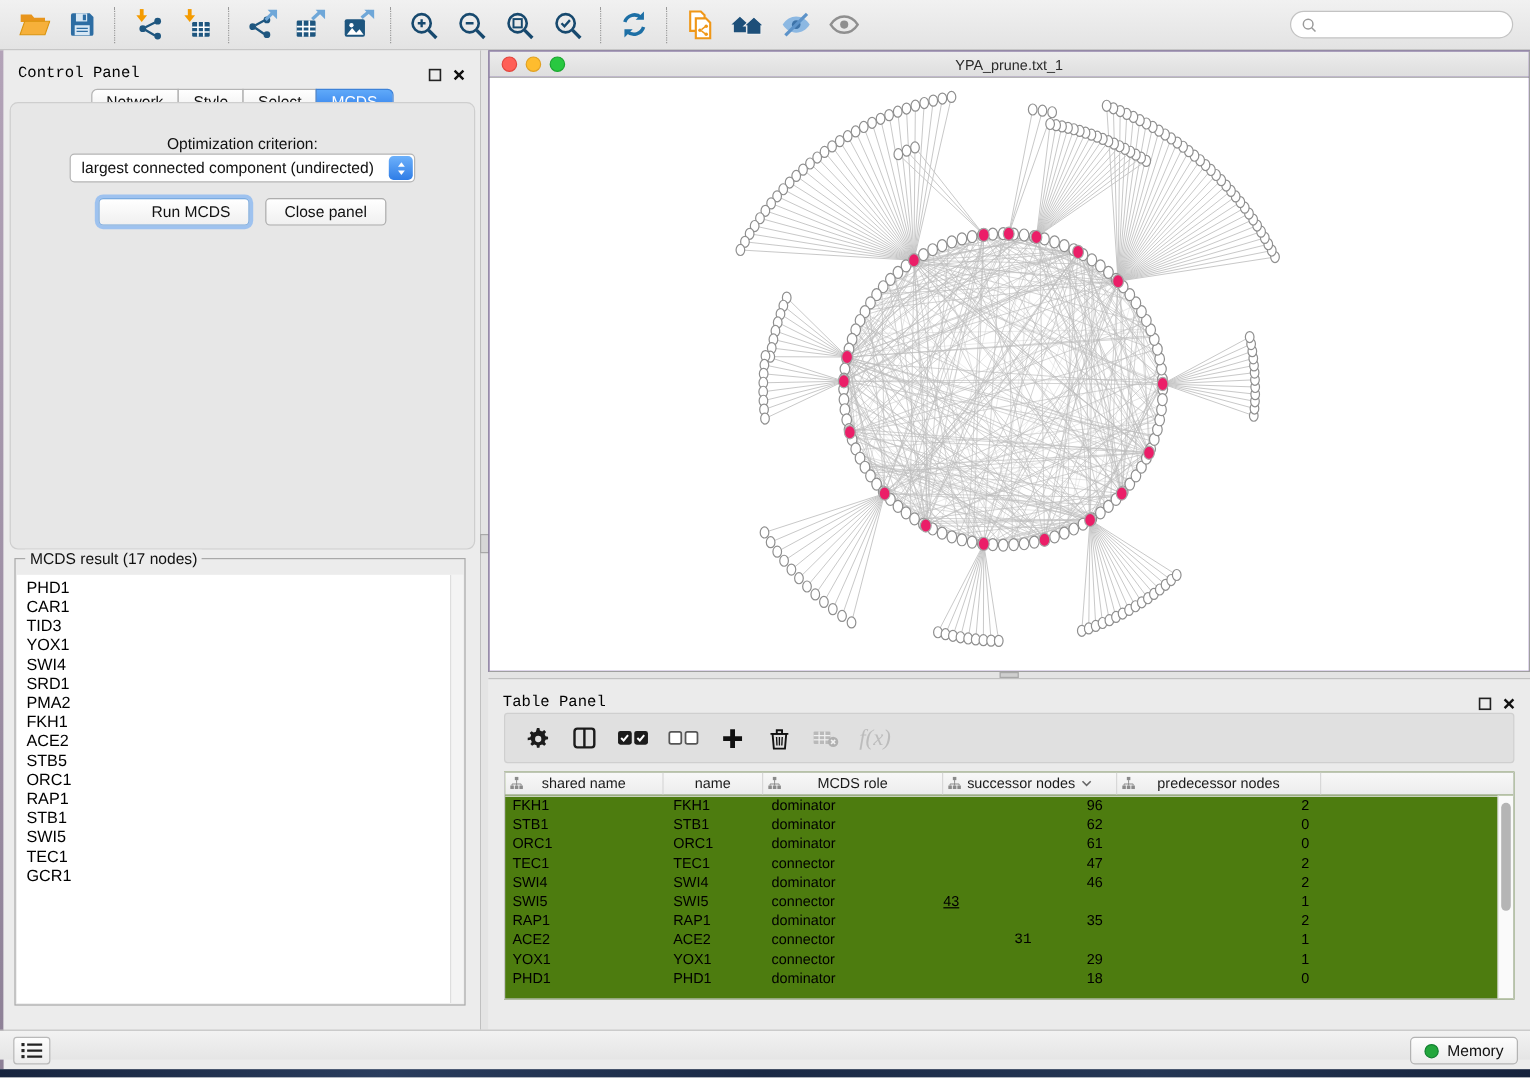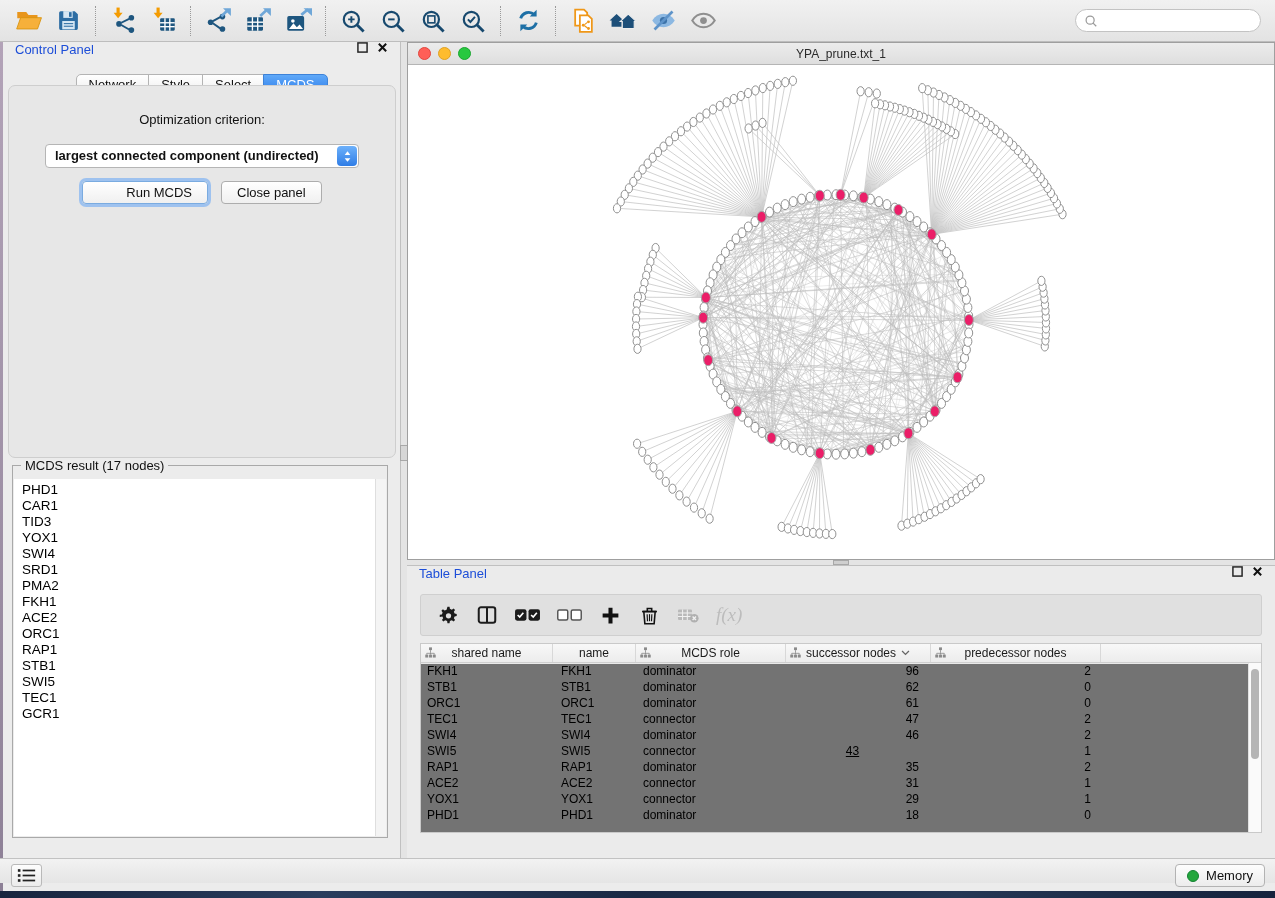--- a/index.html
+++ b/index.html
@@ -21,35 +21,35 @@
 
   
   #left-strip { position:absolute; left:0; top:42px; width:3px; height:849px;
     background:linear-gradient(#b3a3b8,#8d8096); }
   #desktop-bottom { position:absolute; left:0; top:891px; width:1275px; height:7px;
     background:linear-gradient(90deg,#17243e,#2a3d5e,#1a2945,#253755,#16233d); }
 
   
   #control-panel { position:absolute; left:3px; top:42px; width:398px; height:816px;
     background:#ececec; border-right:1px solid #c0c0c0; }
-  .panel-titlebar { height:26px; display:flex; align-items:flex-start; padding:0 12px; font-size:13px; color:#1d4ed8; }
+  .panel-titlebar { height:26px; display:flex; align-items:flex-end; padding:0 12px; font-size:13px; color:#000000;font-family:Liberation Mono, monospace; }
   .panel-controls { margin-left:auto; display:flex; gap:9px; align-items:center; }
   .panel-controls .icon { cursor:default; }
   #cp-tabs { position:absolute; top:32px; left:50%; transform:translateX(-50%); display:flex; }
   .seg { border:1px solid #b4b4b4; margin-left:-1px; padding:2px 12px 3px; font-size:13px;
     background:linear-gradient(#ffffff,#ededed); color:#111; white-space:nowrap; }
   .seg:first-child { border-radius:5px 0 0 5px; margin-left:0; }
   .seg:last-child { border-radius:0 5px 5px 0; }
   .seg.active { background:linear-gradient(#5fa9f9,#2b79e8); color:#fff; border-color:#3d82d8; }
   #cp-inner { position:absolute; left:5px; top:43px; width:388px; height:373px;
     background:#e7e7e7; border:1px solid #cecece; border-radius:7px; }
   #opt-label { margin-top:26px; text-align:center; font-size:13px; color:#111; }
-  #criterion-select { position:relative; margin:17px auto 0; width:314px; height:24px;
+  #criterion-select { position:relative; margin:1px auto 0; width:288px; height:24px;
     background:#fff; border:1px solid #b5b5b5; border-radius:4px; font-size:13px;
-    line-height:22px; padding-left:9px; color:#111;font-weight:bold; }
+    line-height:22px; padding-left:9px; color:#111; }
   #criterion-stepper { position:absolute; right:1px; top:1px; width:20px; height:20px; border-radius:4px;
     background:linear-gradient(#6db1fb,#2f7de6); display:flex; align-items:center; justify-content:center; }
   #cp-buttons { margin-top:13px; display:flex; justify-content:center; gap:13px; }
   .cbtn { height:23px; padding:0 15px; font-size:13px; font-family:"Liberation Sans",sans-serif;
     background:linear-gradient(#ffffff,#f0f0f0); border:1px solid #adadad; border-radius:4px; color:#111; }
   .cbtn.focused { box-shadow:0 0 0 3px rgba(110,170,245,.6); border-color:#7aabe0;padding-left:43px; }
 
   #mcds-group { position:absolute; left:9px; top:423px; width:376px; height:373px;
     border:1px solid #a9a9a9; background:#ececec; }
   #mcds-legend { position:absolute; top:-8px; left:8px; background:#ececec; padding:0 4px;
@@ -81,21 +81,21 @@
   
   #table-panel { position:absolute; left:407px; top:565px; width:868px; height:293px;
     background:#ebebeb; border-top:1px solid #c0c0c0; }
   #tp-toolbar { position:absolute; left:13px; right:13px; top:28px; height:42px;
     background:#e0e0e0; border:1px solid #cfcfcf; border-radius:3px;
     display:flex; align-items:center; padding-left:15px; gap:15px; }
   .ttbtn { min-width:24px; height:28px; display:flex; align-items:center; justify-content:center; }
   .ttbtn.disabled { opacity:.55; }
 
   #node-table { position:absolute; left:13px; right:13px; top:77px; height:190px;
-    background:#737373; border:1px solid #c9c9c9; }
+    background:#4d7c0f; border:1px solid #c9c9c9; }
   #nt-header { display:flex; height:19px; background:linear-gradient(#f8f8f8,#ececec);
     border-bottom:1px solid #cfcfcf; box-shadow:0 1px 0 #e9e9e9; }
   .th { position:relative; display:flex; align-items:center; justify-content:center;
     font-size:12px; color:#1a1a1a; border-right:1px solid #d8d8d8; gap:5px; }
   .th .sitemap-wrap { position:absolute; left:4px; top:3px; }
   .th.filler { flex:1; border-right:none; }
   #nt-body { position:absolute; left:0; right:13px; top:19px; bottom:0; overflow:hidden; }
   .tr { display:flex; height:16px; }
   .td { font-size:12px; color:#000; line-height:16px; white-space:nowrap; overflow:hidden; }
   #nt-scrollbar { position:absolute; right:0; top:19px; bottom:0; width:13px; background:#fafafa;
@@ -331,20 +331,21 @@
       <div style="padding-top:3px;" id="mcds-items">
           <div class="mcds-item">PHD1</div>
           <div class="mcds-item">CAR1</div>
           <div class="mcds-item">TID3</div>
           <div class="mcds-item">YOX1</div>
           <div class="mcds-item">SWI4</div>
           <div class="mcds-item">SRD1</div>
           <div class="mcds-item">PMA2</div>
           <div class="mcds-item">FKH1</div>
           <div class="mcds-item">ACE2</div>
+          <div class="mcds-item">STB5</div>
           <div class="mcds-item">ORC1</div>
           <div class="mcds-item">RAP1</div>
           <div class="mcds-item">STB1</div>
           <div class="mcds-item">SWI5</div>
           <div class="mcds-item">TEC1</div>
           <div class="mcds-item">GCR1</div>
         </div>
       <div id="mcds-scroll"></div>
     </div>
   </div>
@@ -1383,35 +1384,35 @@
           <div class="td" style="width: 132px; text-align: left; padding-left: 6px;">SWI4</div>
           <div class="td" style="width: 83px; text-align: left; padding-left: 8px;">SWI4</div>
           <div class="td" style="width: 150px; text-align: left; padding-left: 7px;">dominator</div>
           <div class="td" style="width: 145px; text-align: right; padding-right: 12px;">46</div>
           <div class="td" style="width: 170px; text-align: right; padding-right: 10px;">2</div>
         </div>
         <div class="tr">
           <div class="td" style="width: 132px; text-align: left; padding-left: 6px;">SWI5</div>
           <div class="td" style="width: 83px; text-align: left; padding-left: 8px;">SWI5</div>
           <div class="td" style="width: 150px; text-align: left; padding-left: 7px;">connector</div>
-          <div class="td" style="width: 145px; text-align: center; padding-right: 12px; text-decoration: underline;">43</div>
+          <div class="td" style="width: 145px; text-align: left; padding-right: 12px; text-decoration: underline;">43</div>
           <div class="td" style="width: 170px; text-align: right; padding-right: 10px;">1</div>
         </div>
         <div class="tr">
           <div class="td" style="width: 132px; text-align: left; padding-left: 6px;">RAP1</div>
           <div class="td" style="width: 83px; text-align: left; padding-left: 8px;">RAP1</div>
           <div class="td" style="width: 150px; text-align: left; padding-left: 7px;">dominator</div>
           <div class="td" style="width: 145px; text-align: right; padding-right: 12px;">35</div>
           <div class="td" style="width: 170px; text-align: right; padding-right: 10px;">2</div>
         </div>
         <div class="tr">
           <div class="td" style="width: 132px; text-align: left; padding-left: 6px;">ACE2</div>
           <div class="td" style="width: 83px; text-align: left; padding-left: 8px;">ACE2</div>
           <div class="td" style="width: 150px; text-align: left; padding-left: 7px;">connector</div>
-          <div class="td" style="width: 145px; text-align: right; padding-right: 12px;">31</div>
+          <div class="td" style="width: 145px; text-align: center; padding-right: 12px; font-family: Liberation Mono, monospace;">31</div>
           <div class="td" style="width: 170px; text-align: right; padding-right: 10px;">1</div>
         </div>
         <div class="tr">
           <div class="td" style="width: 132px; text-align: left; padding-left: 6px;">YOX1</div>
           <div class="td" style="width: 83px; text-align: left; padding-left: 8px;">YOX1</div>
           <div class="td" style="width: 150px; text-align: left; padding-left: 7px;">connector</div>
           <div class="td" style="width: 145px; text-align: right; padding-right: 12px;">29</div>
           <div class="td" style="width: 170px; text-align: right; padding-right: 10px;">1</div>
         </div>
         <div class="tr">

